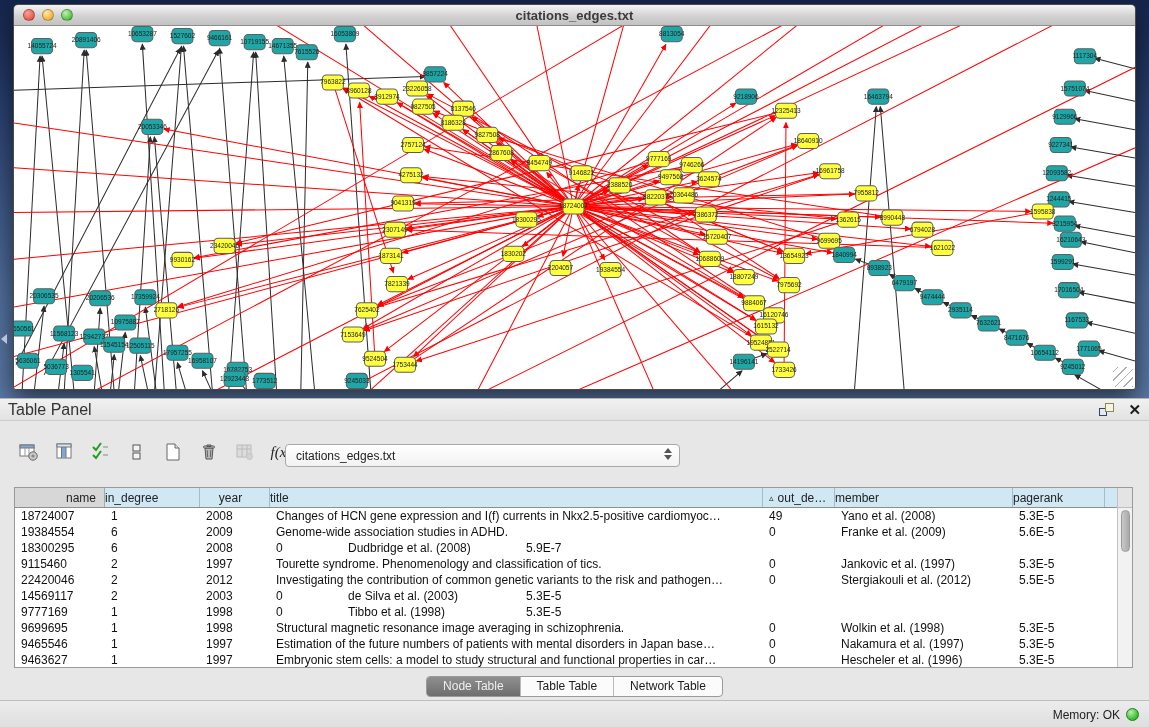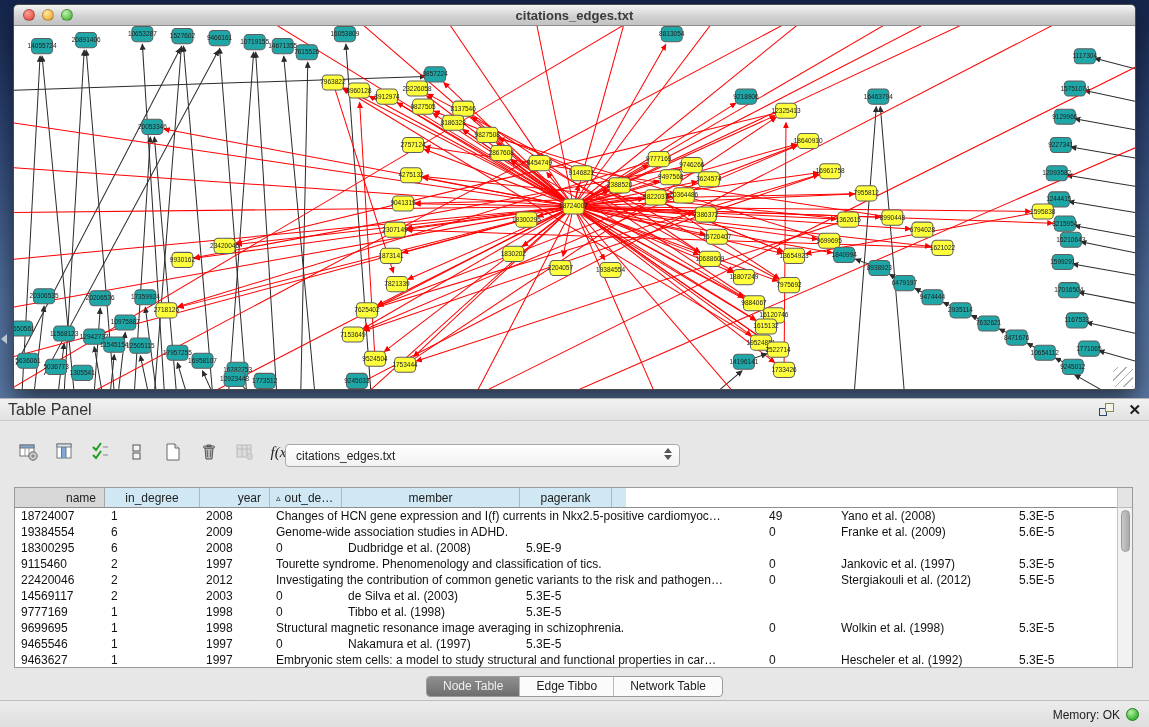--- a/index.html
+++ b/index.html
@@ -54,21 +54,21 @@
     background:linear-gradient(#ffffff,#f2f2f2); border:1px solid #a8a8a8; border-radius:4px;
     display:flex; align-items:center; padding-left:10px; font-size:12px; color:#222; }
   .combo .arrows { position:absolute; right:7px; top:3px; display:flex; flex-direction:column; gap:2px; }
   .combo .up { width:0;height:0;border-left:4px solid transparent;border-right:4px solid transparent;border-bottom:5px solid #555; }
   .combo .dn { width:0;height:0;border-left:4px solid transparent;border-right:4px solid transparent;border-top:5px solid #555; }
 
   .tp-table { position:absolute; left:14px; top:88px; width:1119px; height:181px;
     border:1px solid #9a9a9a; background:#fff; font-size:12px; }
   .thead { display:flex; height:20px; border-bottom:1px solid #8e8e8e; }
   .th { background:#cfe8f3; border-right:1px solid #9fbecb; height:100%;
-    display:flex; align-items:center; justify-content:center; color:#222; overflow:hidden; white-space:nowrap; }
+    display:flex; align-items:center; color:#222; overflow:hidden; white-space:nowrap; }
   .th.gray { background:#d7d7d7; border-right:1px solid #a8a8a8; justify-content:flex-end; padding-right:8px; }
   .th.right { justify-content:flex-end; padding-right:8px; }
   .th.left { justify-content:flex-start; padding-left:6px; }
   .th .sortglyph { font-size:9px; margin-right:4px; color:#222; }
   .tbody { position:absolute; left:0; top:20px; right:15px; bottom:0; overflow:hidden; }
   .tr { display:flex; height:16px; align-items:center; }
   .td { overflow:hidden; white-space:nowrap; color:#111; padding-left:6px; }
   .vscroll { position:absolute; right:0; top:0; width:15px; height:100%;
     border-left:1px solid #c2c2c2; background:#f2f2f2; }
   .vscroll .corner { height:20px; background:#e4e4e4; border-bottom:1px solid #bdbdbd; }
@@ -826,22 +826,25 @@
   </div>
 
   <div class="tp-table">
     <div class="thead" id="thead">
         <div class="th gray" style="width: 90px;">
           <span>name</span>
         </div>
         <div class="th" style="width: 95px;">
           <span>in_degree</span>
         </div>
-        <div class="th right" style="width: 70px;">
+        <div class="th right" style="width: 70px; justify-content: center;">
           <span>year</span>
+        </div>
+        <div class="th" style="width: 493px;">
+          <span>title</span>
         </div>
         <div class="th left" style="width: 72px;">
           <span class="sortglyph">▵</span>
           <span>out_de…</span>
         </div>
         <div class="th" style="width: 178px;">
           <span>member</span>
         </div>
         <div class="th" style="width: 92px;">
           <span>pagerank</span>
@@ -866,21 +869,21 @@
           <div class="td" style="width: 72px;">0</div>
           <div class="td" style="width: 178px;">Franke et al. (2009)</div>
           <div class="td" style="width: 92px;">5.6E-5</div>
         </div>
         <div class="tr">
           <div class="td" style="width: 90px;">18300295</div>
           <div class="td" style="width: 95px;">6</div>
           <div class="td" style="width: 70px;">2008</div>
           <div class="td" style="width: 72px;">0</div>
           <div class="td" style="width: 178px;">Dudbridge et al. (2008)</div>
-          <div class="td" style="width: 92px;">5.9E-9</div>
+          <div class="td" style="width: 92px;">5.9E-7</div>
         </div>
         <div class="tr">
           <div class="td" style="width: 90px;">9115460</div>
           <div class="td" style="width: 95px;">2</div>
           <div class="td" style="width: 70px;">1997</div>
           <div class="td" style="width: 493px;">Tourette syndrome. Phenomenology and classification of tics.</div>
           <div class="td" style="width: 72px;">0</div>
           <div class="td" style="width: 178px;">Jankovic et al. (1997)</div>
           <div class="td" style="width: 92px;">5.3E-5</div>
         </div>
@@ -915,44 +918,45 @@
           <div class="td" style="width: 70px;">1998</div>
           <div class="td" style="width: 493px;">Structural magnetic resonance image averaging in schizophrenia.</div>
           <div class="td" style="width: 72px;">0</div>
           <div class="td" style="width: 178px;">Wolkin et al. (1998)</div>
           <div class="td" style="width: 92px;">5.3E-5</div>
         </div>
         <div class="tr">
           <div class="td" style="width: 90px;">9465546</div>
           <div class="td" style="width: 95px;">1</div>
           <div class="td" style="width: 70px;">1997</div>
+          <div class="td" style="width: 493px;">Estimation of the future numbers of patients with mental disorders in Japan base…</div>
           <div class="td" style="width: 72px;">0</div>
           <div class="td" style="width: 178px;">Nakamura et al. (1997)</div>
           <div class="td" style="width: 92px;">5.3E-5</div>
         </div>
         <div class="tr">
           <div class="td" style="width: 90px;">9463627</div>
           <div class="td" style="width: 95px;">1</div>
           <div class="td" style="width: 70px;">1997</div>
           <div class="td" style="width: 493px;">Embryonic stem cells: a model to study structural and functional properties in car…</div>
           <div class="td" style="width: 72px;">0</div>
-          <div class="td" style="width: 178px;">Hescheler et al. (1992)</div>
+          <div class="td" style="width: 178px;">Hescheler et al. (1996)</div>
           <div class="td" style="width: 92px;">5.3E-5</div>
         </div>
       </div>
     <div class="vscroll">
       <div class="corner"></div>
       <div class="thumb"></div>
     </div>
   </div>
 
   <div class="tp-tabs">
     <div class="seg" id="seg">
         <div class="tab sel">Node Table</div>
-        <div class="tab">Edge Tibbo</div>
+        <div class="tab">Table Table</div>
         <div class="tab">Network Table</div>
       </div>
   </div>
 
   <div class="tp-status">
     <span class="mem">Memory: OK</span>
     <span class="mem-dot"></span>
   </div>
 </div>
 

